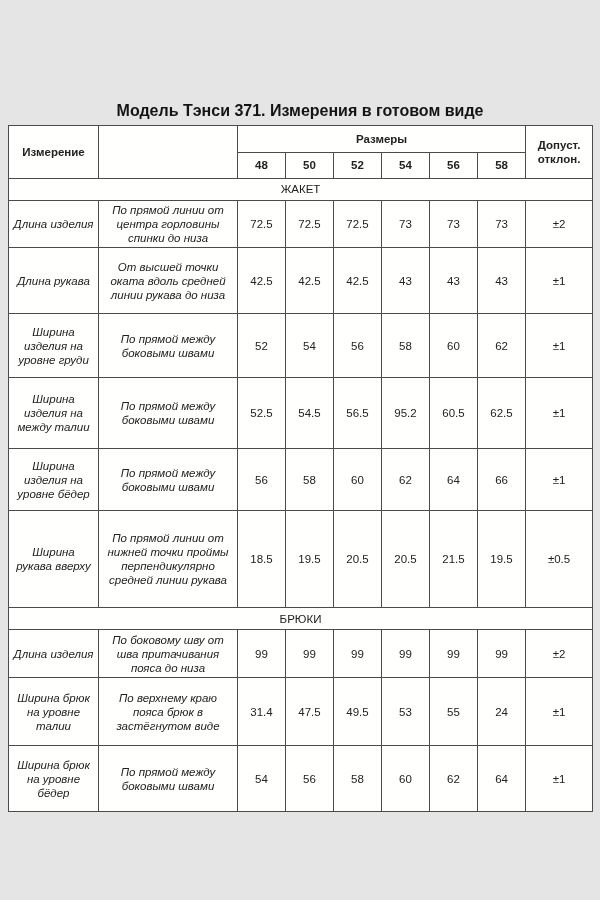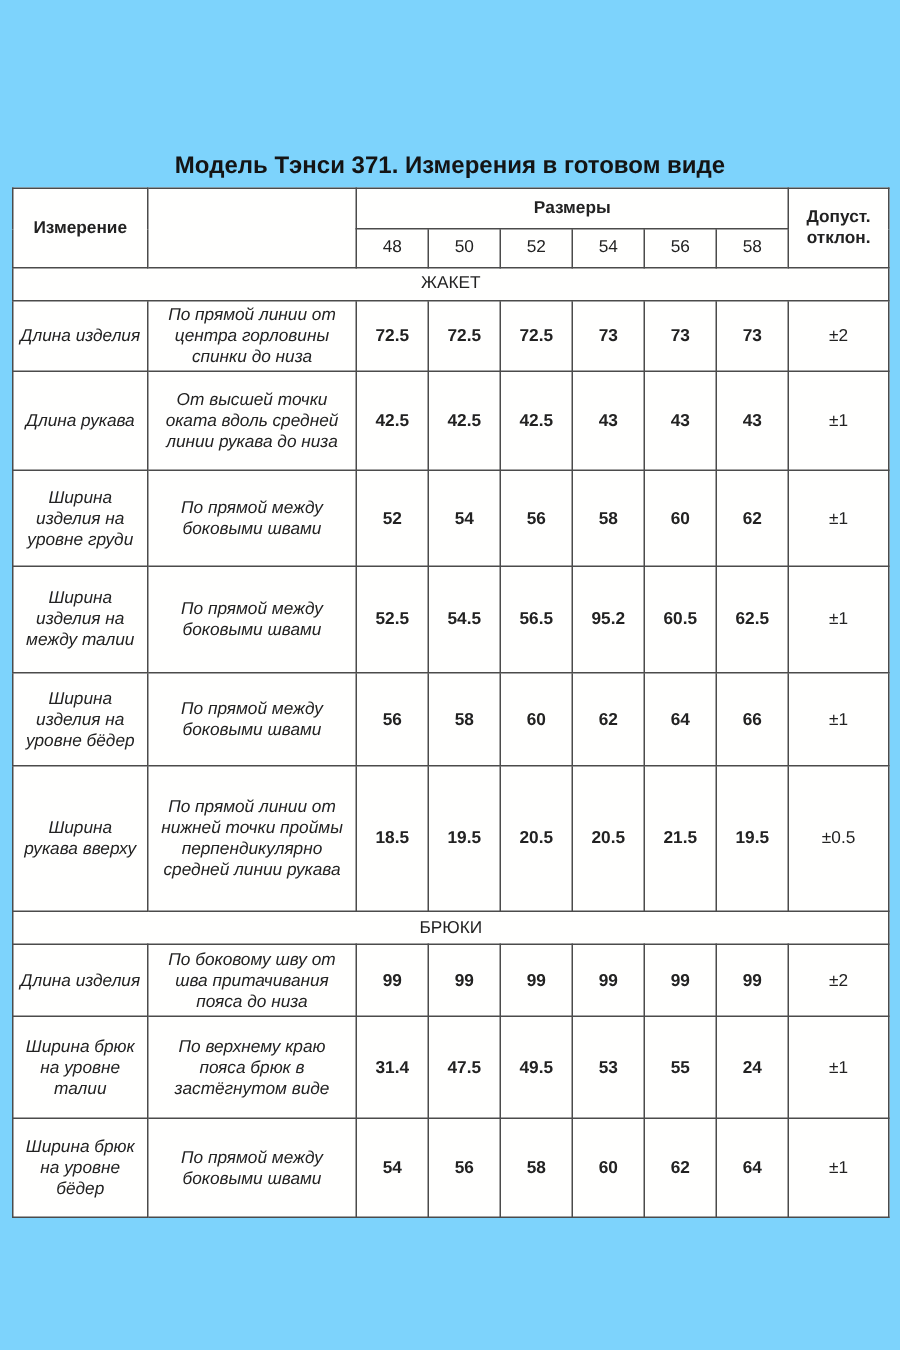--- a/index.html
+++ b/index.html
@@ -9,21 +9,21 @@
     width: 600px;
     height: 900px;
     font-family: "Liberation Sans", sans-serif;
     color: #1c1c1c;
     -webkit-font-smoothing: antialiased;
   }
   .page {
     width: 600px;
     height: 900px;
     overflow: hidden;
-    background: #7dd3fc;
+    background: #e5e5e5;
   }
   .doc-title {
     margin-top: 102px;
     text-align: center;
     font-size: 16px;
     font-weight: bold;
     letter-spacing: 0px;
     color: #141414;
   }
   table.size-table {
@@ -55,21 +55,21 @@
     font-size: 12.5px;
     color: #161616;
   }
   th.h-sizes-label {
     font-weight: bold;
     font-size: 13px;
     height: 22px;
     color: #161616;
   }
   th.h-size {
-    font-weight: normal;
+    font-weight: bold;
     font-size: 13.5px;
     height: 21px;
     color: #161616;
   }
   th.h-tol {
     font-weight: bold;
     font-size: 11.5px;
     line-height: 1.25;
     color: #161616;
   }
@@ -85,21 +85,21 @@
     padding: 2px 3px;
     font-style: italic;
   }
   td.desc-cell {
     font-style: italic;
     font-size: 11.5px;
     padding: 2px 7px;
   }
   td.value-cell {
     font-size: 13px;
-    font-weight: bold;
+    font-weight: normal;
     color: #232323;
   }
   td.tol-cell {
     font-size: 13px;
     color: #232323;
   }
 </style>
 </head>
 <body>
 

